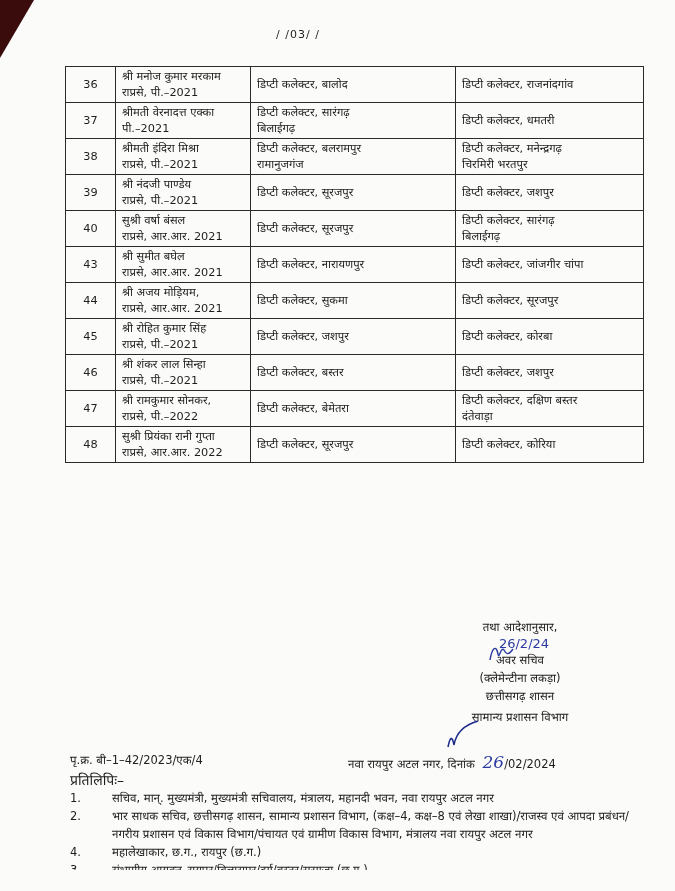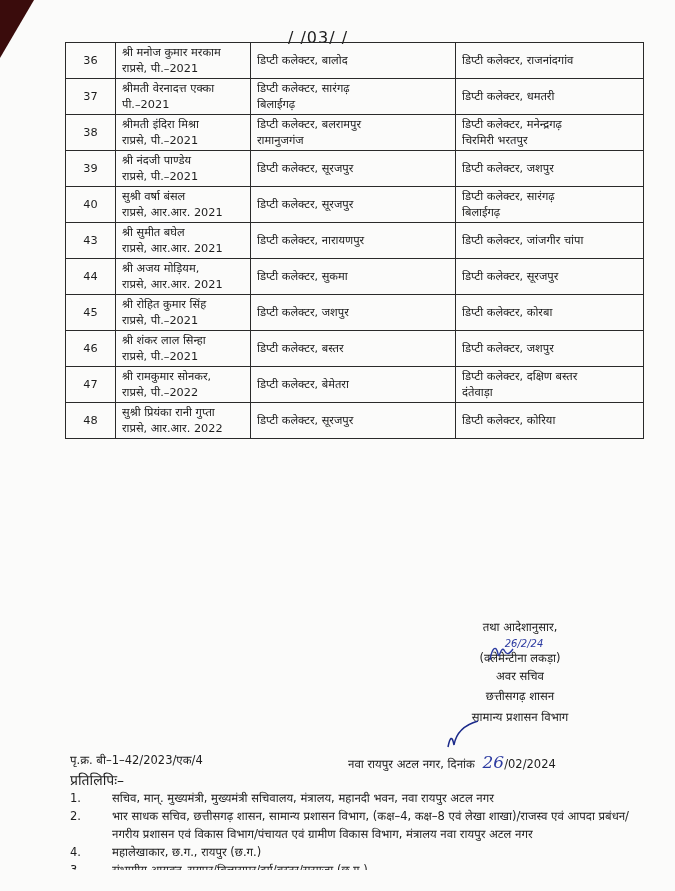--- a/index.html
+++ b/index.html
@@ -9,44 +9,44 @@
     font-family:"DejaVu Sans", "Liberation Sans", sans-serif;
     color:#1d1d1d;
   }
   .corner {
     position:absolute; left:0; top:0; width:0; height:0;
     border-top:58px solid #3a0c0c;
     border-right:34px solid transparent;
   }
   .page-num {
     position:absolute; top:28px; left:0; width:596px; text-align:center;
-    font-size:16px; letter-spacing:1px;padding-left:20px;
+    font-size:11px; letter-spacing:1px;
   }
   table.orders {
-    position:absolute; left:65px; top:42px; width:578px;
+    position:absolute; left:65px; top:66px; width:578px;
     border-collapse:collapse; table-layout:fixed;
     font-size:11.3px; line-height:16px;
   }
   table.orders td {
     border:1px solid #2a2a2a; padding:1px 6px; vertical-align:middle;
     height:36px; box-sizing:border-box; white-space:nowrap; overflow:hidden;
   }
   td.sn { text-align:center; width:50px; }
   col.c1 { width:50px; } col.c2 { width:135px; } col.c3 { width:205px; } col.c4 { width:188px; }
   .block-line { display:block; }
   .signature {
     position:absolute; left:405px; top:617px; width:230px; text-align:center;
     font-size:11.5px; line-height:20.5px;
   }
   .sig-scribble {
     position:absolute; left:487px; top:640px; width:30px; height:26px;
   }
   .sig-date {
-    display:block; font-size:10px; color:#2b3aa0; line-height:12px;
-    font-style:italic; margin-left:8px;
+    display:block; font-size:13px; color:#2b3aa0; line-height:12px;
+    margin-left:8px;
   }
   .ref-row {
     position:absolute; top:752px; left:70px; width:575px; font-size:11.5px;
   }
   .ref-left { position:absolute; left:0; top:0; }
   .ref-right { position:absolute; left:278px; top:0; white-space:nowrap; }
   .hand-day { font-family:"DejaVu Serif", serif; font-style:italic; font-size:17px; color:#2b3aa0; margin-left:4px; }
   .copy-label { position:absolute; left:70px; top:770px; font-size:14px;text-align:right; }
   .copy-list { position:absolute; left:70px; top:789px; width:575px; font-size:11.5px; line-height:18px; }
   .copy-item { display:flex; }
@@ -217,22 +217,22 @@
         <td>
           <span class="block-line">डिप्टी कलेक्टर, कोरिया</span>
         </td>
       </tr>
     </tbody>
 </table>
 
 <div class="signature">
   <span class="block-line">तथा आदेशानुसार,</span>
   <span class="sig-date">26/2/24</span>
+  <span class="block-line">अवर सचिव</span>
   <span class="block-line" style="line-height:16px">(क्लेमेन्टीना लकड़ा)</span>
-  <span class="block-line">अवर सचिव</span>
   <span class="block-line">छत्तीसगढ़ शासन</span>
   <span class="block-line">सामान्य प्रशासन विभाग</span>
 </div>
 
 <svg class="sig-scribble" viewBox="0 0 30 26">
   <path d="M3 20 C5 8, 9 4, 11 14 C12 20, 14 6, 17 10 C19 14, 21 16, 26 9" fill="none" stroke="#2b3aa0" stroke-width="1.4"></path>
 </svg>
 <svg class="tick-mark" width="40" height="32" viewBox="0 0 40 32">
   <path d="M6 28 C8 18, 10 16, 12 26 C14 14, 22 6, 36 2" fill="none" stroke="#1b2a8a" stroke-width="1.5"></path>
 </svg>

